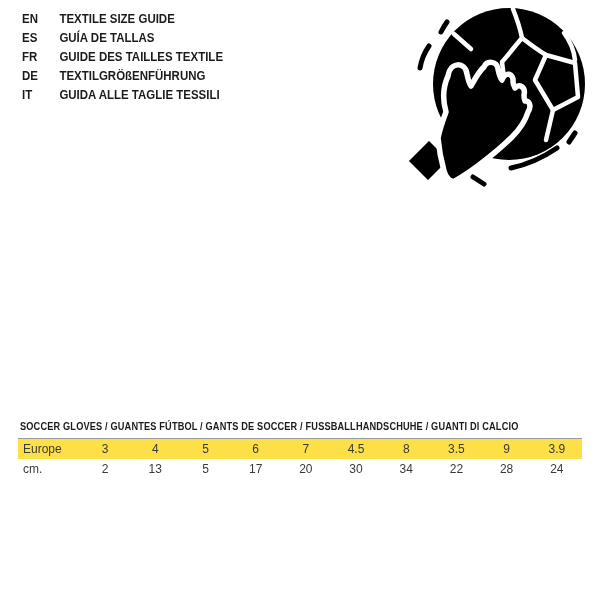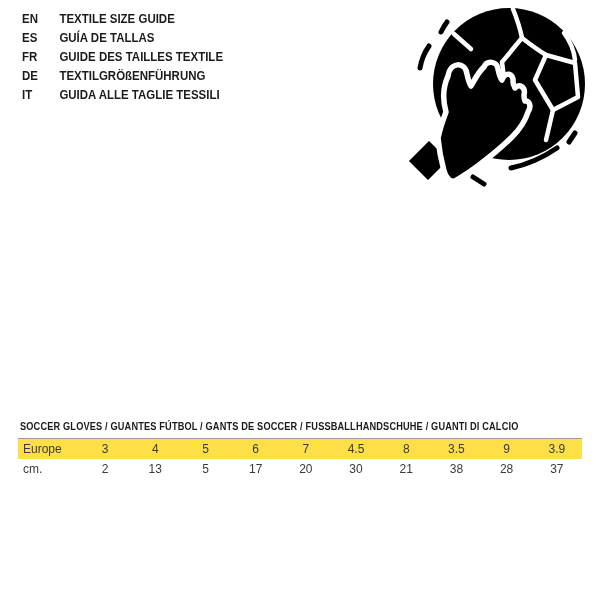--- a/index.html
+++ b/index.html
@@ -113,19 +113,19 @@
         <td>3.9</td>
       </tr>
       <tr>
         <td class="row-label">cm.</td>
         <td>2</td>
         <td>13</td>
         <td>5</td>
         <td>17</td>
         <td>20</td>
         <td>30</td>
-        <td>21</td>
-        <td>38</td>
+        <td>34</td>
+        <td>22</td>
         <td>28</td>
-        <td>37</td>
+        <td>24</td>
       </tr>
     </tbody>
 </table>
 
 </body></html>

